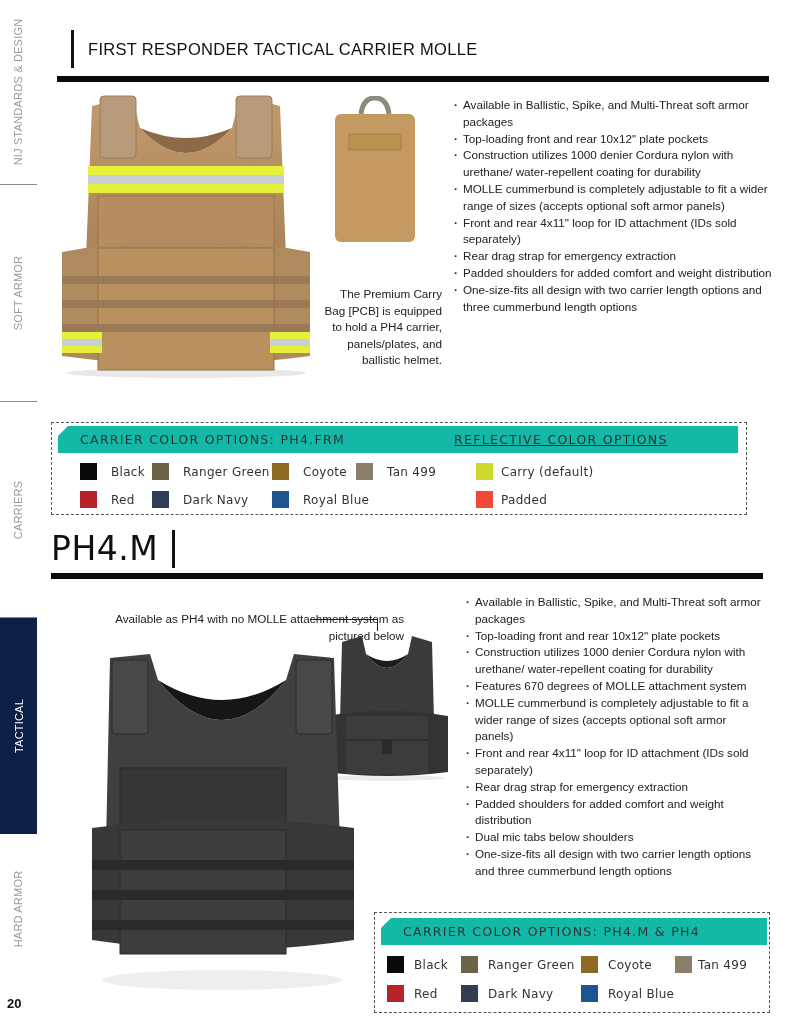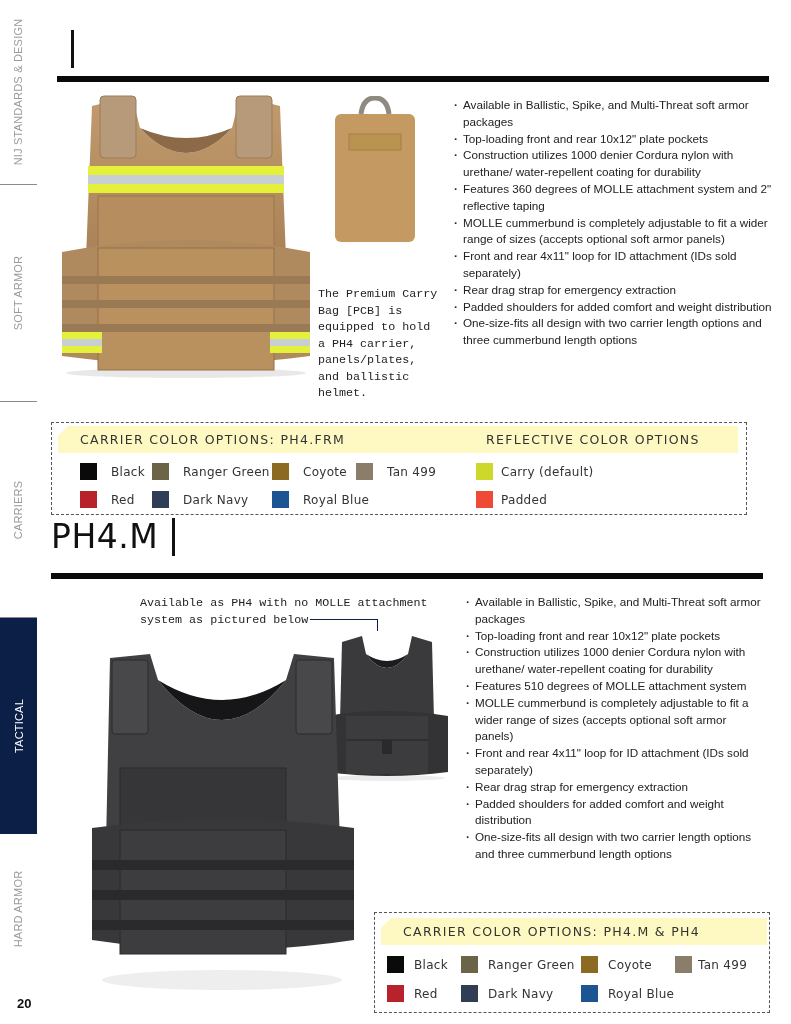--- a/index.html
+++ b/index.html
@@ -5,39 +5,39 @@
   * { box-sizing: border-box; margin: 0; padding: 0; }
   body { width: 791px; height: 1024px; background: #ffffff; position: relative; overflow: hidden; font-family: "DejaVu Sans", sans-serif; color: #222; }
 
   
   .side { position: absolute; left: 0; top: 0; width: 37px; height: 1024px; }
   .side-sec { position: absolute; left: 0; width: 37px; display: flex; align-items: center; justify-content: center; }
   .side-sec .lbl { transform: rotate(-90deg); white-space: nowrap; font-family: "Liberation Sans", sans-serif; font-size: 11px; color: #9a9a9a; letter-spacing: 0.2px; }
   .side-sec.active { background: #0c1f46; }
   .side-sec.active .lbl { color: #ffffff; }
   .side-div { position: absolute; left: 0; width: 37px; height: 1px; background: #8a8a8a; }
-  .page-num { position: absolute; left: 7px; top: 996px; font-family: "Liberation Sans", sans-serif; font-weight: bold; font-size: 13px; color: #111; margin-left: 10px; }
+  .page-num { position: absolute; left: 7px; top: 996px; font-family: "Liberation Sans", sans-serif; font-weight: bold; font-size: 13px; color: #111; }
 
   
   .hdr { position: absolute; display: flex; align-items: center; }
   .hdr .code { font-family: "DejaVu Sans", sans-serif; font-size: 33px; font-weight: normal; color: #111; letter-spacing: 0.5px; }
   .hdr .bar { width: 3px; height: 38px; background: #111; margin: 0 14px 0 14px; }
   .hdr .sub { font-family: "Liberation Sans", sans-serif; font-size: 16.5px; color: #111; letter-spacing: 0.3px; }
   .rule { position: absolute; height: 6px; background: #0a0a0a; }
 
   
   .bullets { position: absolute; list-style: none; font-family: "Liberation Sans", sans-serif; font-size: 11.7px; line-height: 16.8px; color: #222; }
   .bullets li { padding-left: 9px; position: relative; }
   .bullets li::before { content: "·"; position: absolute; left: 0; top: 0; font-weight: bold; }
 
-  .caption { position: absolute; font-family: Liberation Mono, monospace; font-size: 11.7px; line-height: 16.5px; text-align: left; color: #222; }
+  .caption { position: absolute; font-family: Liberation Sans, sans-serif; font-size: 11.7px; line-height: 16.5px; text-align: right; color: #222; }
 
   
   .cbox { position: absolute; border: 1px dashed #555; background: #fff; }
-  .cbox-head { position: absolute; height: 27px; background: #fef9c3; font-family: "DejaVu Sans", sans-serif; font-size: 12.5px; letter-spacing: 1.3px; color: #333; display: flex; align-items: center; padding-left: 22px; clip-path: polygon(10px 0, 100% 0, 100% 100%, 0 100%, 0 10px); }
+  .cbox-head { position: absolute; height: 27px; background: #14b8a6; font-family: "DejaVu Sans", sans-serif; font-size: 12.5px; letter-spacing: 1.3px; color: #333; display: flex; align-items: center; padding-left: 22px; clip-path: polygon(10px 0, 100% 0, 100% 100%, 0 100%, 0 10px); }
   .swatch-item { position: absolute; display: flex; align-items: center; font-family: "DejaVu Sans", sans-serif; font-size: 12px; color: #333; letter-spacing: 0.3px; }
   .swatch-item .sw { width: 17px; height: 17px; margin-right: 14px; flex-shrink: 0; }
 
   
   .art { position: absolute; }
   .pointer { position: absolute; border-top: 1px solid #0c1f46; border-right: 1px solid #0c1f46; }
 </style>
 </head>
 <body>
 
@@ -58,20 +58,21 @@
     <span class="lbl">TACTICAL</span>
   </div>
   <div class="side-sec" style="top:834px;height:150px;">
     <span class="lbl">HARD ARMOR</span>
   </div>
   <div class="page-num">20</div>
 </nav>
 
 <div class="hdr" style="left:57px;top:30px;">
   <span class="bar"></span>
+  <span class="sub">FIRST RESPONDER TACTICAL CARRIER MOLLE</span>
 </div>
 <div class="rule" style="left:57px;top:76px;width:712px;"></div>
 
 <svg class="art" style="left:58px;top:88px;" width="256" height="290" viewBox="0 0 256 290">
   <defs>
     <linearGradient id="tan" x1="0" x2="0" y1="0" y2="1">
         <stop offset="0" stop-color="#c19b6d"></stop>
         <stop offset="1" stop-color="#a98258"></stop>
       </linearGradient>
   </defs>
@@ -103,32 +104,31 @@
   <path d="M28 18 Q30 2 42 2 Q54 2 56 18" fill="none" stroke="#8f8a80" stroke-width="5"></path>
   <rect x="2" y="18" width="80" height="128" rx="6" fill="#c49a62"></rect>
   <rect x="16" y="38" width="52" height="16" fill="#b89352" stroke="#a77f43"></rect>
 </svg>
 <div class="caption" style="left:318px;top:286px;width:124px;">The Premium Carry Bag [PCB] is equipped to hold a PH4 carrier, panels/plates, and ballistic helmet.</div>
 
 <ul class="bullets" style="left:454px;top:97px;width:318px;">
   <li>Available in Ballistic, Spike, and Multi-Threat soft armor packages</li>
   <li>Top-loading front and rear 10x12" plate pockets</li>
   <li>Construction utilizes 1000 denier Cordura nylon with urethane/ water-repellent coating for durability</li>
-  <li>Features 360 degrees of MOLLE attachment system and 2" reflective taping</li>
   <li>MOLLE cummerbund is completely adjustable to fit a wider range of sizes (accepts optional soft armor panels)</li>
   <li>Front and rear 4x11" loop for ID attachment (IDs sold separately)</li>
   <li>Rear drag strap for emergency extraction</li>
   <li>Padded shoulders for added comfort and weight distribution</li>
   <li>One-size-fits all design with two carrier length options and three cummerbund length options</li>
 </ul>
 
 <div class="cbox" style="left:51px;top:422px;width:696px;height:93px;">
   <div class="cbox-head" style="left:6px;top:3px;width:680px;">
     <span>CARRIER COLOR OPTIONS: PH4.FRM</span>
-    <span style="position:absolute;left:428px;">REFLECTIVE COLOR OPTIONS</span>
+    <span style="position:absolute;left:396px;text-decoration:underline;">REFLECTIVE COLOR OPTIONS</span>
   </div>
 
   <div class="swatch-item" style="left:28px;top:40px;">
     <span class="sw" style="background:#0a0a0a"></span>
     <span>Black</span>
   </div>
   <div class="swatch-item" style="left:100px;top:40px;">
     <span class="sw" style="background:#6b6446"></span>
     <span>Ranger Green</span>
   </div>
@@ -156,27 +156,27 @@
   <div class="swatch-item" style="left:424px;top:40px;">
     <span class="sw" style="background:#cdd92a;margin-right:8px;"></span>
     <span>Carry (default)</span>
   </div>
   <div class="swatch-item" style="left:424px;top:68px;">
     <span class="sw" style="background:#ee4a35;margin-right:8px;"></span>
     <span>Padded</span>
   </div>
 </div>
 
-<div class="hdr" style="left:51px;top:517px;align-items:center;">
+<div class="hdr" style="left:51px;top:529px;align-items:center;">
   <span class="code">PH4.M</span>
   <span class="bar"></span>
 </div>
 <div class="rule" style="left:51px;top:573px;width:712px;"></div>
 
-<div class="caption" style="left:108px;top:595px;width:296px;margin-left:32px;">Available as PH4 with no MOLLE attachment system as pictured below</div>
+<div class="caption" style="left:108px;top:611px;width:296px;">Available as PH4 with no MOLLE attachment system as pictured below</div>
 <div class="pointer" style="left:310px;top:619px;width:68px;height:12px;"></div>
 
 <svg class="art" style="left:324px;top:632px;" width="126" height="150" viewBox="0 0 126 150">
   <ellipse cx="63" cy="146" rx="58" ry="3" fill="#ececec"></ellipse>
   <path d="M18 10 L38 4 L42 22 Q63 50 84 22 L88 4 L108 10 L110 88 L16 88 Z" fill="#3a3a3d"></path>
   <path d="M42 22 Q63 50 84 22 Q63 36 42 22 Z" fill="#1c1c1e"></path>
   <path d="M2 84 Q63 74 124 84 L124 140 Q63 148 2 140 Z" fill="#333336"></path>
   <rect x="22" y="84" width="82" height="58" fill="#3c3c3f"></rect>
   <line x1="22" y1="108" x2="104" y2="108" stroke="#222"></line>
   <rect x="58" y="108" width="10" height="14" fill="#2a2a2c"></rect>
@@ -195,25 +195,26 @@
     <rect x="0" y="210" width="262" height="10"></rect>
     <rect x="0" y="240" width="262" height="10"></rect>
     <rect x="0" y="270" width="262" height="10"></rect>
   </g>
 </svg>
 
 <ul class="bullets" style="left:466px;top:594px;width:300px;">
   <li>Available in Ballistic, Spike, and Multi-Threat soft armor packages</li>
   <li>Top-loading front and rear 10x12" plate pockets</li>
   <li>Construction utilizes 1000 denier Cordura nylon with urethane/ water-repellent coating for durability</li>
-  <li>Features 510 degrees of MOLLE attachment system</li>
+  <li>Features 670 degrees of MOLLE attachment system</li>
   <li>MOLLE cummerbund is completely adjustable to fit a wider range of sizes (accepts optional soft armor panels)</li>
   <li>Front and rear 4x11" loop for ID attachment (IDs sold separately)</li>
   <li>Rear drag strap for emergency extraction</li>
   <li>Padded shoulders for added comfort and weight distribution</li>
+  <li>Dual mic tabs below shoulders</li>
   <li>One-size-fits all design with two carrier length options and three cummerbund length options</li>
 </ul>
 
 <div class="cbox" style="left:374px;top:912px;width:396px;height:101px;">
   <div class="cbox-head" style="left:6px;top:5px;width:386px;">
     <span>CARRIER COLOR OPTIONS: PH4.M &amp; PH4</span>
   </div>
   <div class="swatch-item" style="left:12px;top:43px;">
     <span class="sw" style="background:#0a0a0a;margin-right:10px;"></span>
     <span>Black</span>

